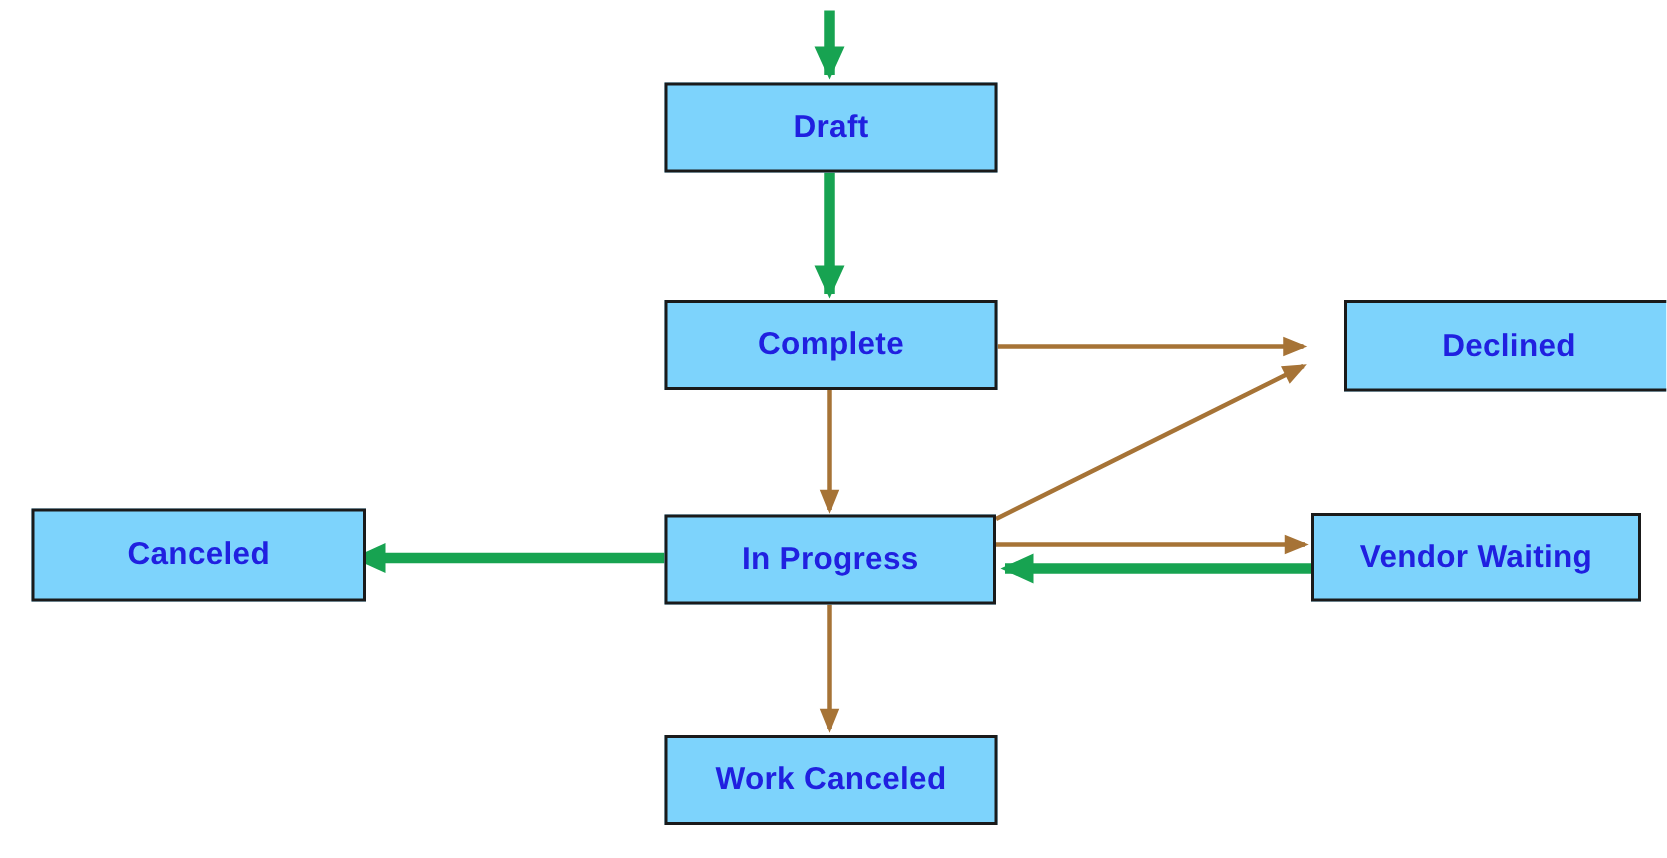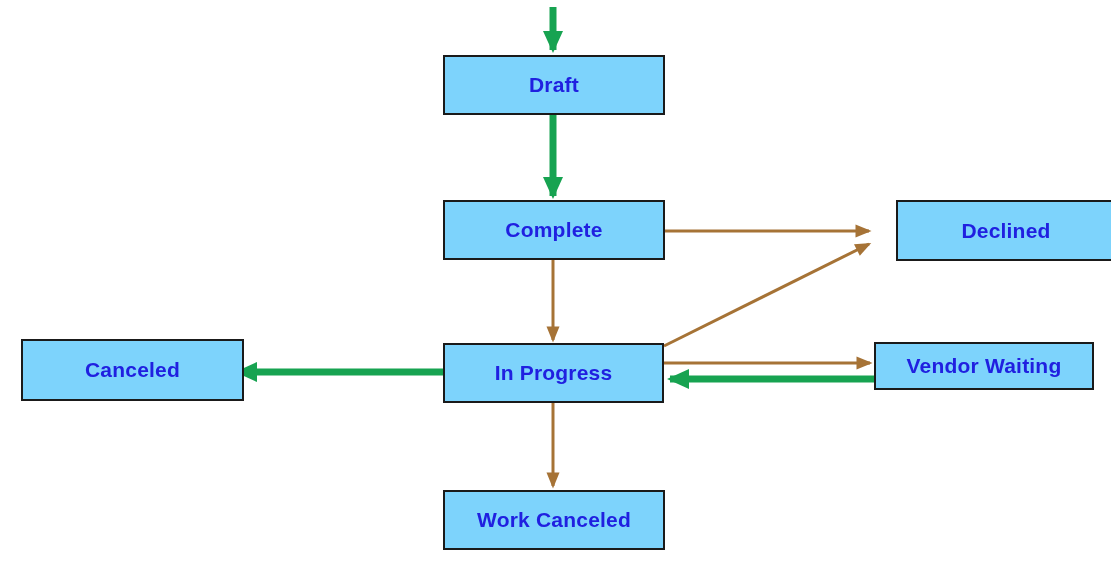--- a/index.html
+++ b/index.html
@@ -34,21 +34,21 @@
     color: var(--node_text, #2020e0);
     font-weight: bold;
     font-size: 21px;
     letter-spacing: 0.2px;
   }
   #node-draft          { left: 443px; top: 55px;  width: 222px; height: 60px; }
   #node-requested      { left: 443px; top: 200px; width: 222px; height: 60px; }
   #node-declined       { left: 872px; top: 200px; width: 220px; height: 61px; margin-left: 24px; }
   #node-canceled       { left: 8px;   top: 339px; width: 223px; height: 62px; margin-left: 13px; }
   #node-in-progress    { left: 443px; top: 343px; width: 221px; height: 60px; }
-  #node-vendor-waiting { left: 874px; top: 342px; width: 220px; height: 48px; }
+  #node-vendor-waiting { left: 874px; top: 342px; width: 220px; height: 59px; }
   #node-work-complete  { left: 443px; top: 490px; width: 222px; height: 60px; }
 </style>
 </head>
 <body>
 
 <div id="canvas">
 
   <svg id="edges" xmlns="http://www.w3.org/2000/svg">
     <defs>
       <marker id="arrow-green" markerUnits="userSpaceOnUse" markerWidth="24" markerHeight="22" refX="20" refY="11" orient="auto">

